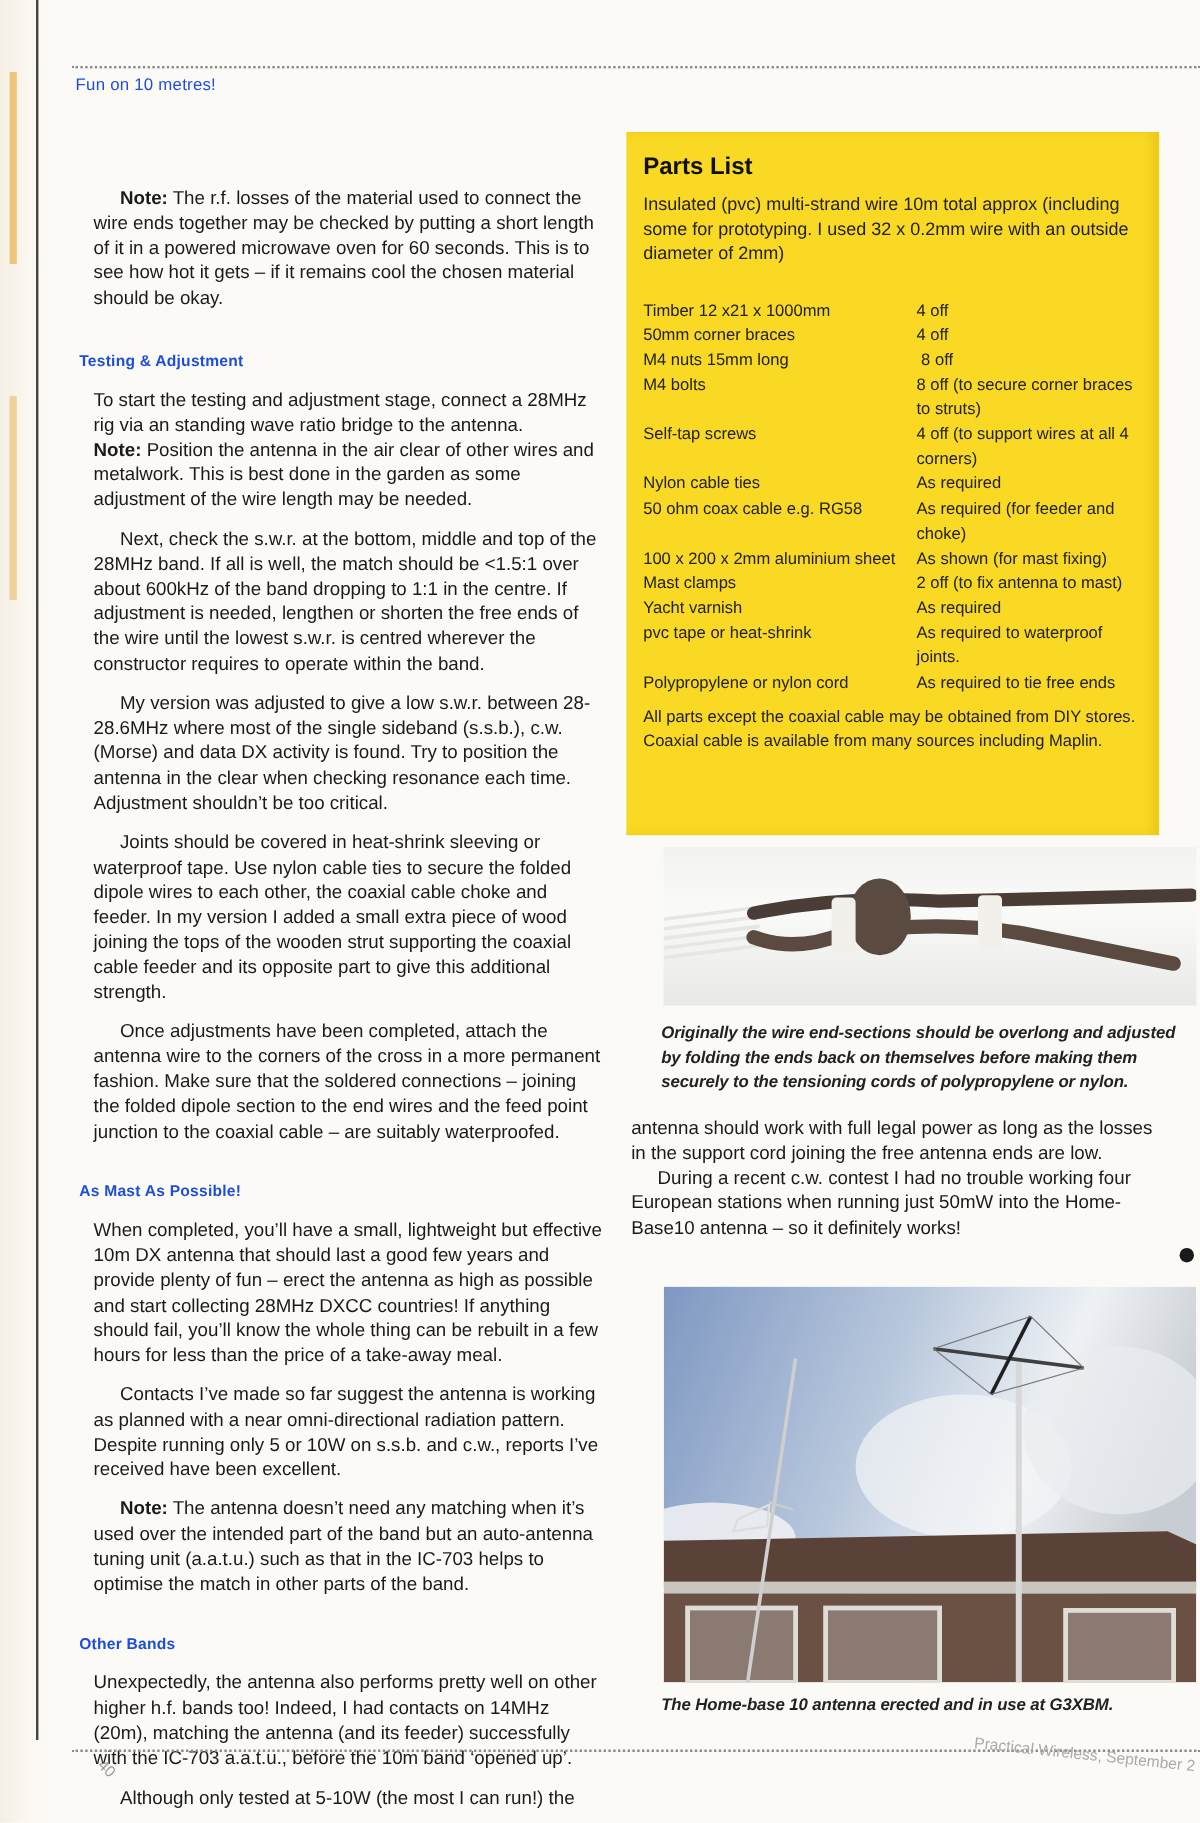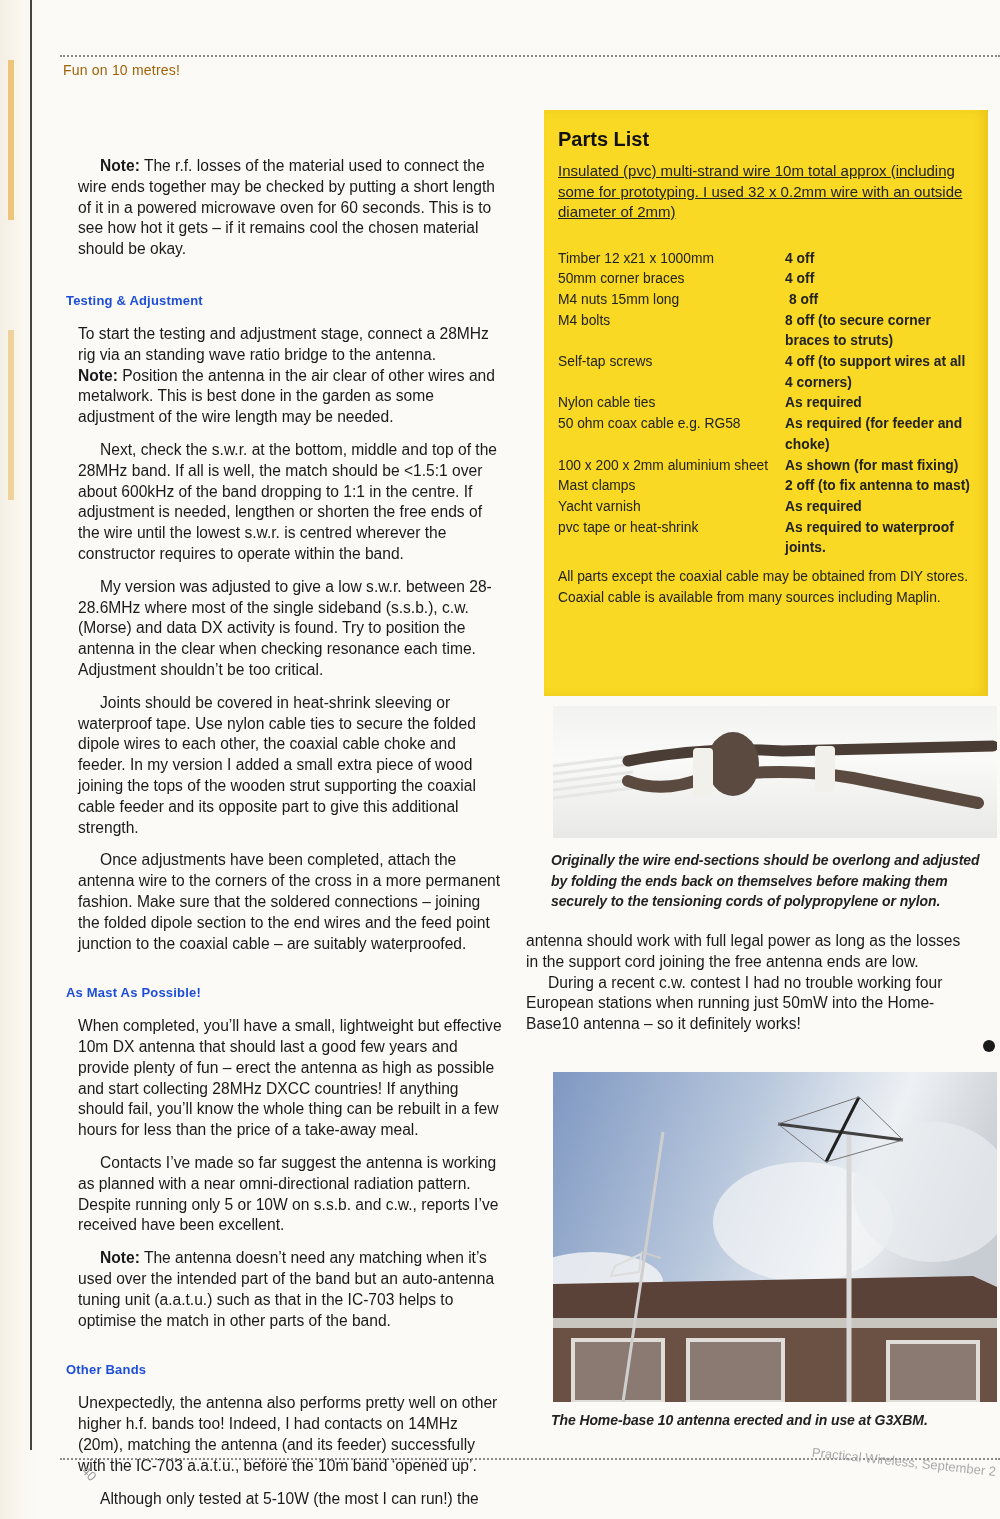--- a/index.html
+++ b/index.html
@@ -15,44 +15,44 @@
   .binding-edge {
     position:absolute; left:30px; top:0; width:2px; height:1450px; background:#444;
   }
   .binding-stripe { position:absolute; left:8px; top:60px; width:6px; height:160px; background:#e8b24a; opacity:.7; }
   .binding-stripe2 { position:absolute; left:8px; top:330px; width:6px; height:170px; background:#e8b24a; opacity:.5; }
   .dotted-rule {
     position:absolute; left:60px; right:0; height:0;
     border-top:2px dotted #8a8a8a;
   }
   .running-head {
-    position:absolute; left:63px; top:62px; font-size:14px; color:#a16207; letter-spacing:.2px;
+    position:absolute; left:63px; top:62px; font-size:14px; color:#1d4ed8; letter-spacing:.2px;
   }
   .col-left {
     position:absolute; left:66px; top:144px; width:450px;
     font-size:15.6px; line-height:20.8px;
   }
   .col-left p { margin:12px; }
   .indent { text-indent:22px; }
   .sub { color:#1d4ed8; font-weight:bold; font-size:13px; margin:0; line-height:22px; letter-spacing:.2px; }
   .gap { height:18px; }
   .gap-s { height:16px; }
   b.note { font-weight:bold; }
 
   .parts {
-    position:absolute; left:544px; top:110px; width:444px; height:586px;
+    position:absolute; left:522px; top:110px; width:444px; height:586px;
     background:#f9d923; box-sizing:border-box; padding:18px 16px 0 14px;
     box-shadow: inset -6px 0 8px rgba(200,150,0,.25);
   }
   .parts h2 { margin:0 0 10px 0; font-size:20px; font-weight:bold; color:#111; }
-  .parts .intro { font-size:15px; line-height:20.5px; margin:0 0 26px 0; color:#222;text-decoration:underline; }
+  .parts .intro { font-size:15px; line-height:20.5px; margin:0 0 26px 0; color:#222; }
   .parts table { border-collapse:collapse; font-size:13.8px; line-height:20.7px; color:#222; }
   .parts td { padding:0; vertical-align:top; }
   .parts td.item { width:231px; white-space:nowrap; }
-  .parts td.qty { width:190px;font-weight:bold; }
+  .parts td.qty { width:190px; }
   .parts .footer { font-size:13.8px; line-height:20.7px; margin-top:8px; color:#222; }
 
   .photo-wire {
     position:absolute; left:553px; top:706px; width:444px; height:132px;
     background:linear-gradient(180deg,#f2f2f0 0%,#fafaf8 40%,#e8e8e6 100%);
     overflow:hidden;
   }
   .caption {
     position:absolute; font-style:italic; font-weight:bold; font-size:14px; line-height:20.5px; color:#222;
     font-family:"Liberation Sans", sans-serif; letter-spacing:-.1px;
@@ -147,20 +147,24 @@
           <td class="item">Mast clamps</td>
           <td class="qty">2 off (to fix antenna to mast)</td>
         </tr>
       <tr>
           <td class="item">Yacht varnish</td>
           <td class="qty">As required</td>
         </tr>
       <tr>
           <td class="item">pvc tape or heat-shrink</td>
           <td class="qty">As required to waterproof joints.</td>
+        </tr>
+      <tr>
+          <td class="item">Polypropylene or nylon cord</td>
+          <td class="qty" style="white-space:nowrap">As required to tie free ends</td>
         </tr>
     </tbody>
   </table>
   <p class="footer">All parts except the coaxial cable may be obtained from DIY stores. Coaxial cable is available from many sources including Maplin.</p>
 </div>
 
 <div class="photo-wire">
   <svg width="444" height="132" viewBox="0 0 444 132">
     <g stroke="#e6e6e4" stroke-width="3" fill="none">
       <path d="M0 60 L80 50"></path>

